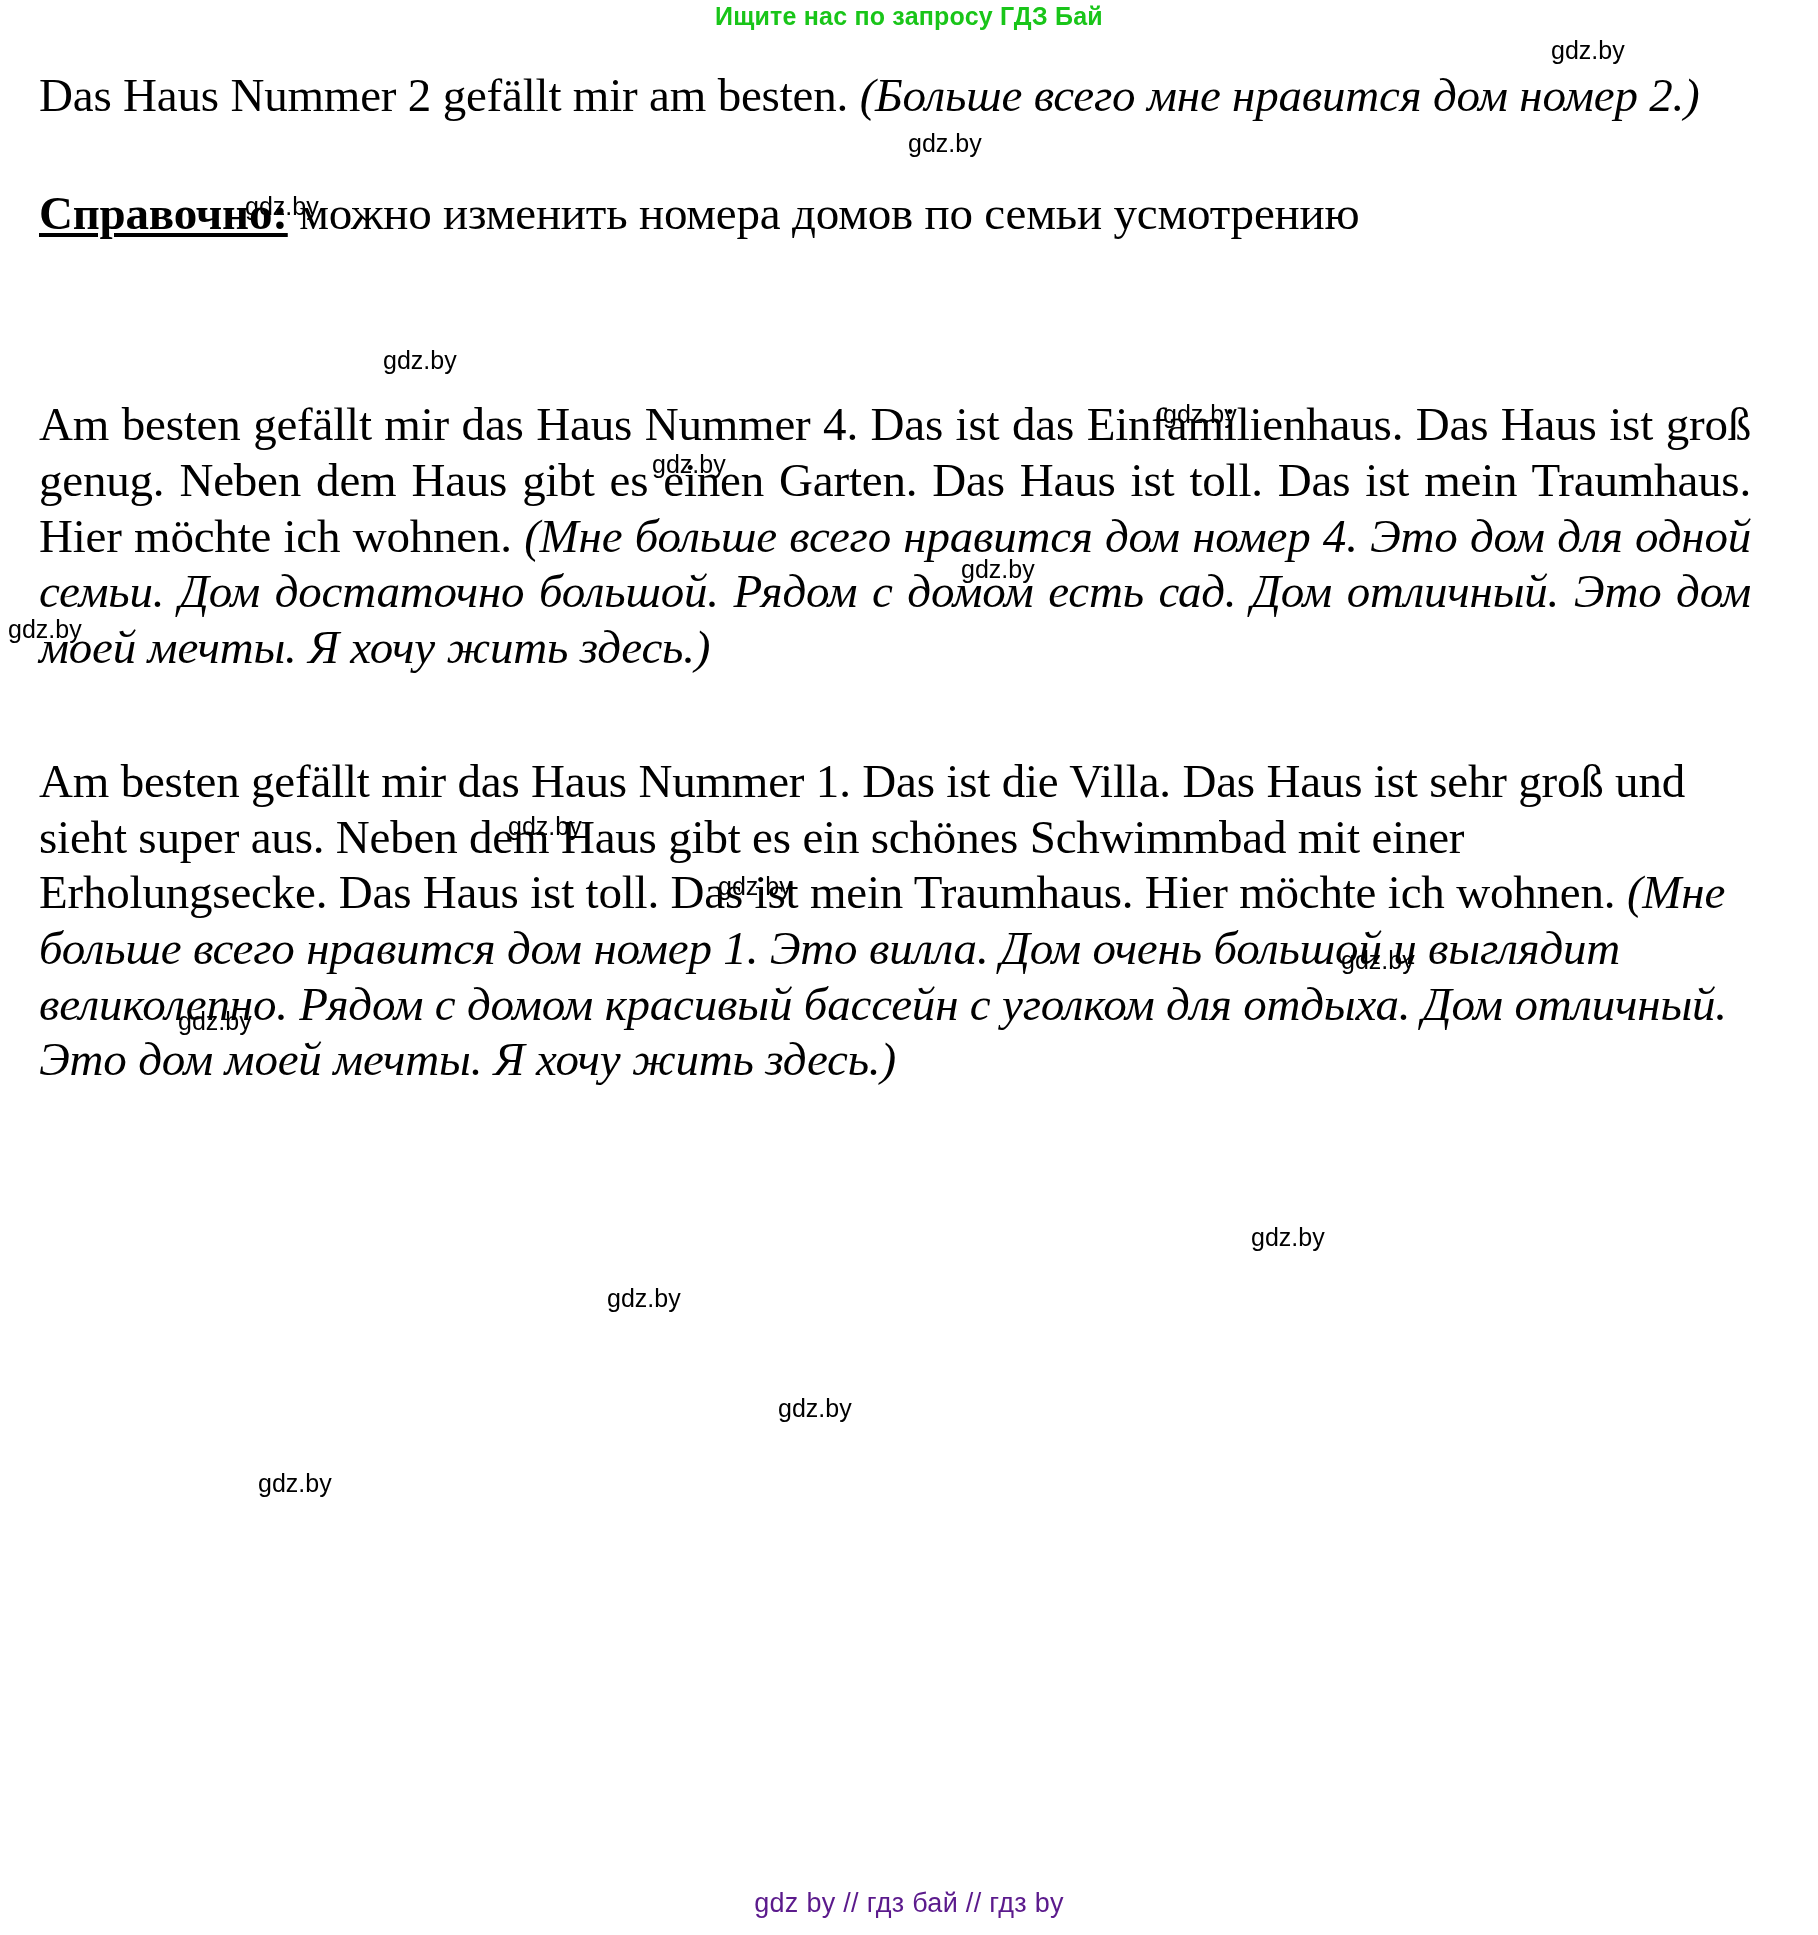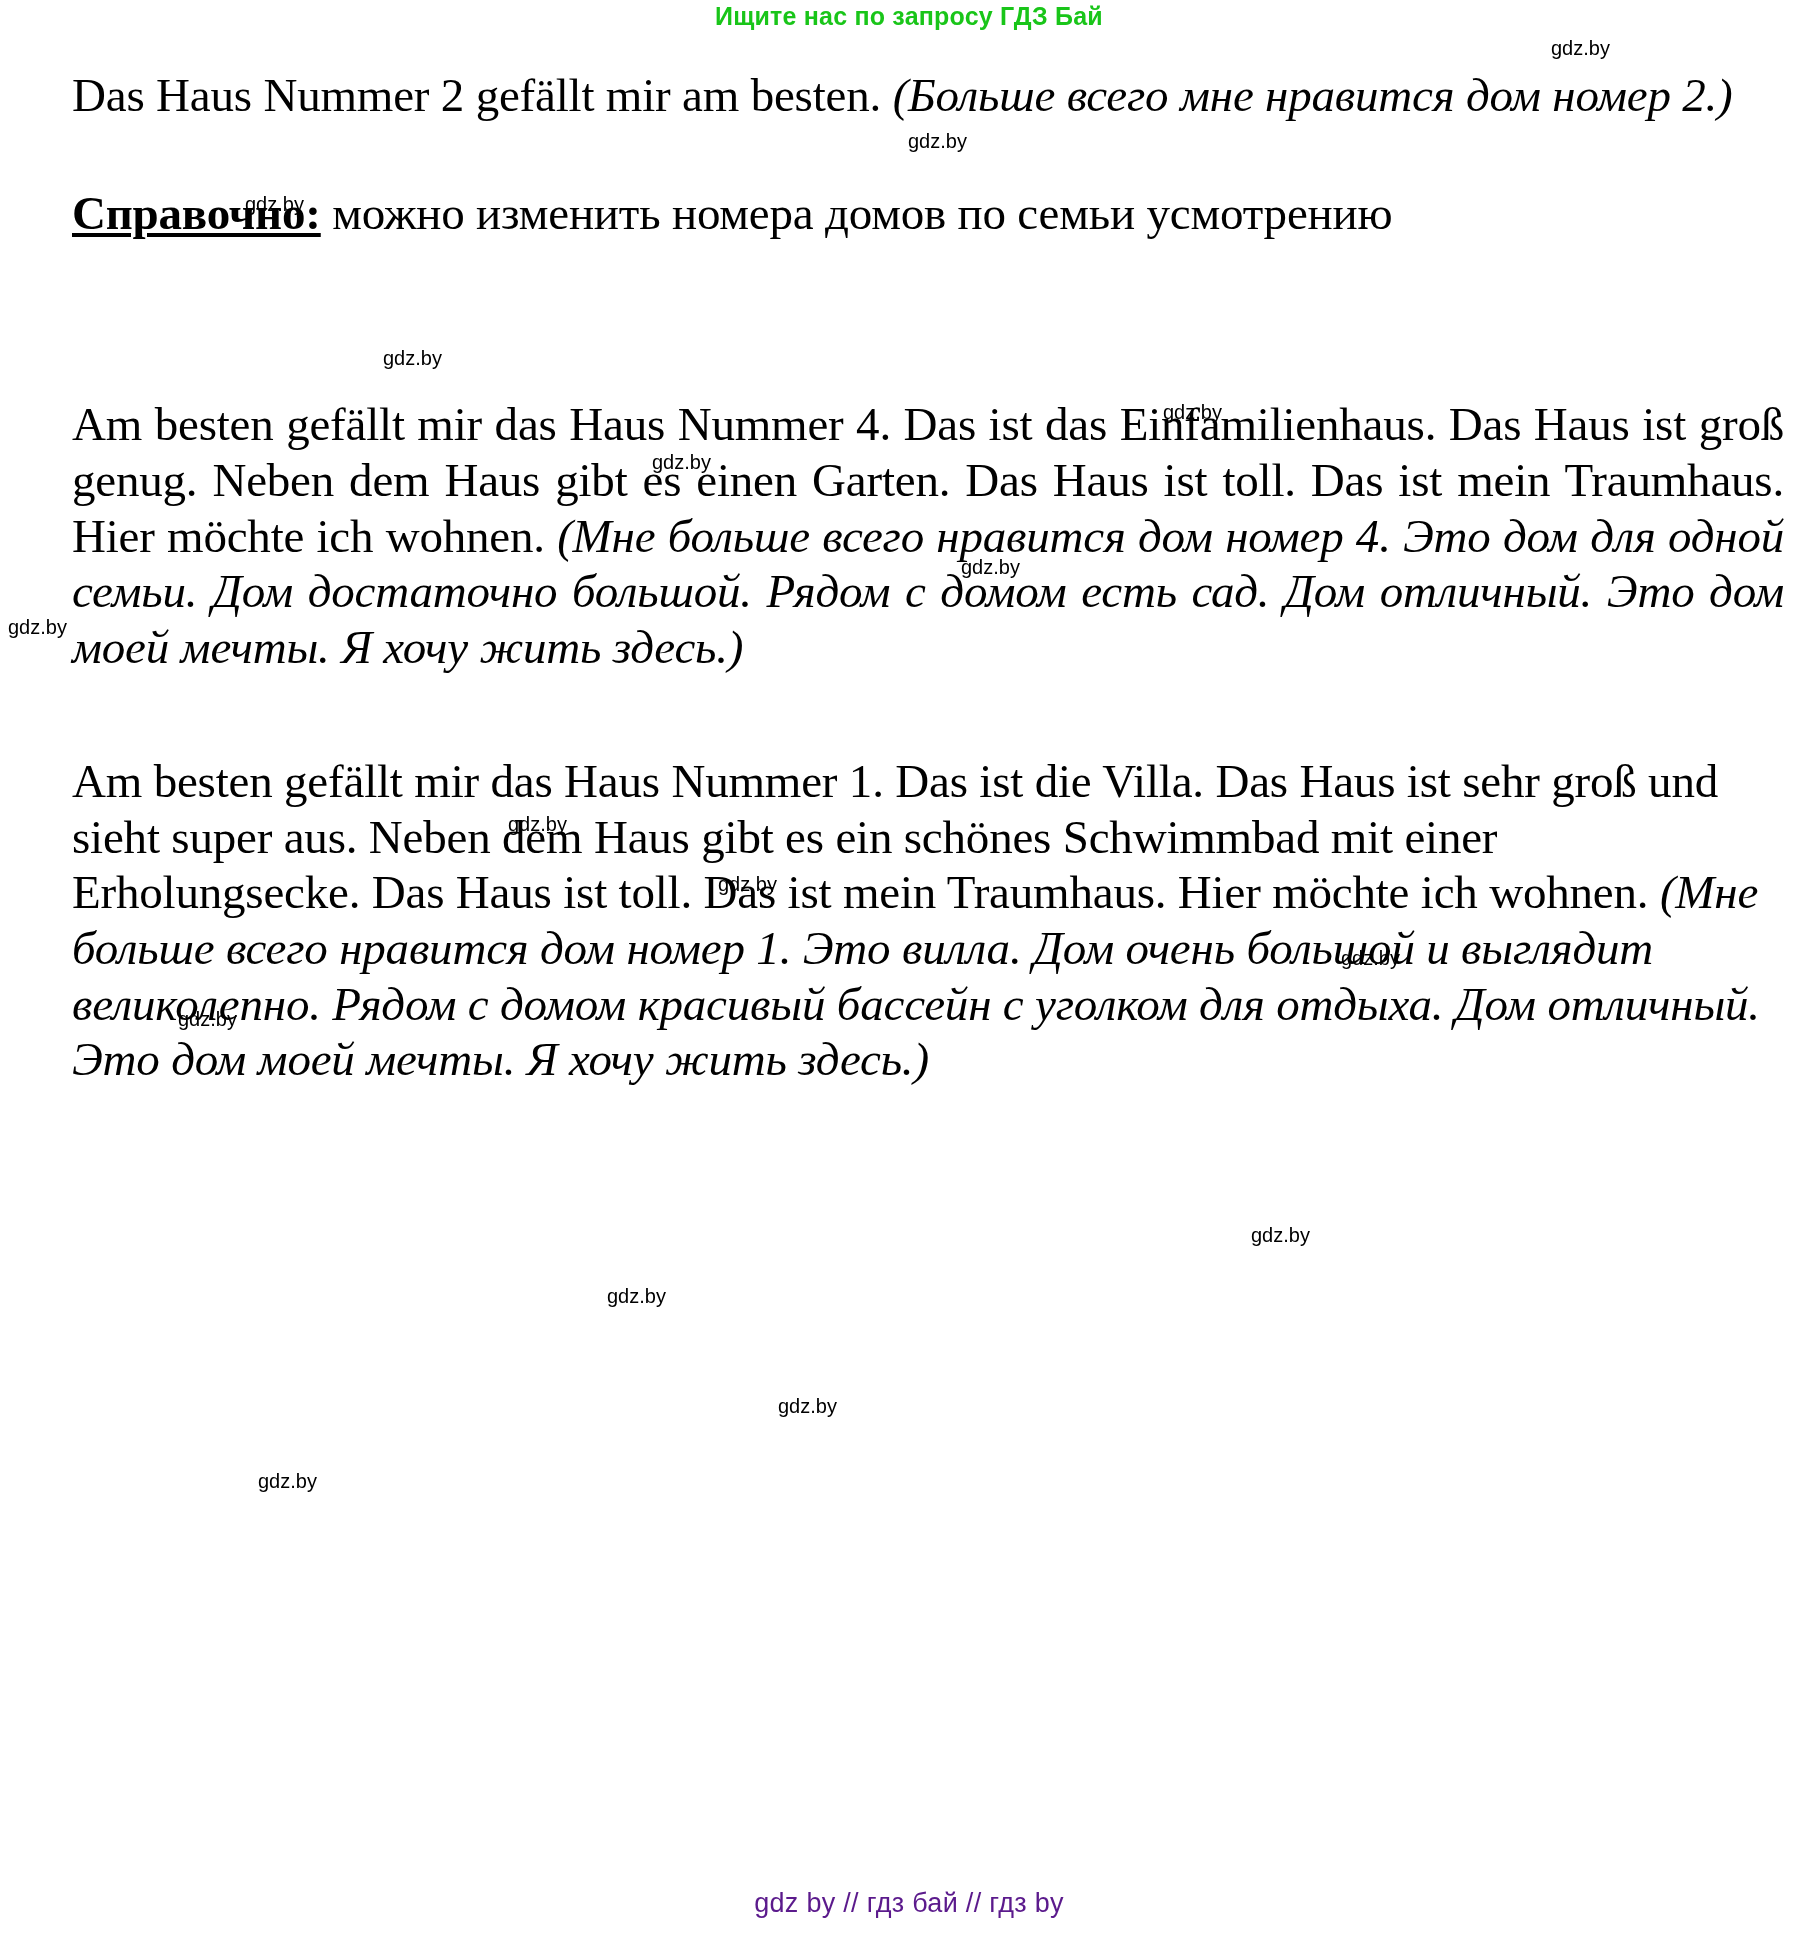--- a/index.html
+++ b/index.html
@@ -26,21 +26,21 @@
     font-family: "Liberation Sans", "DejaVu Sans", sans-serif;
     font-size: 25px;
     font-weight: bold;
     color: #19c519;
     letter-spacing: 0.2px;
   }
 
   
   .page {
     position: absolute;
-    left: 72px;
+    left: 39px;
     top: 68px;
     width: 1712px;
   }
 
   .para {
     text-align: justify;
     text-justify: inter-word;
     font-size: 47px;
     line-height: 1.185;
     margin: 0;
@@ -53,21 +53,21 @@
   .bd-u { font-weight: bold; text-decoration: underline; text-underline-offset: 4px; }
   .spacer-md { height: 62px; }
   .spacer-lg { height: 78px; }
 
   .indent-line { text-indent: 72px; }
 
   
   .wm {
     position: absolute;
     font-family: "Liberation Sans", "DejaVu Sans", sans-serif;
-    font-size: 20px;
+    font-size: 25px;
     color: #000000;
     white-space: nowrap;
     line-height: 1;
   }
 
   
   .footer {
     position: absolute;
     left: 0;
     bottom: 16px;

